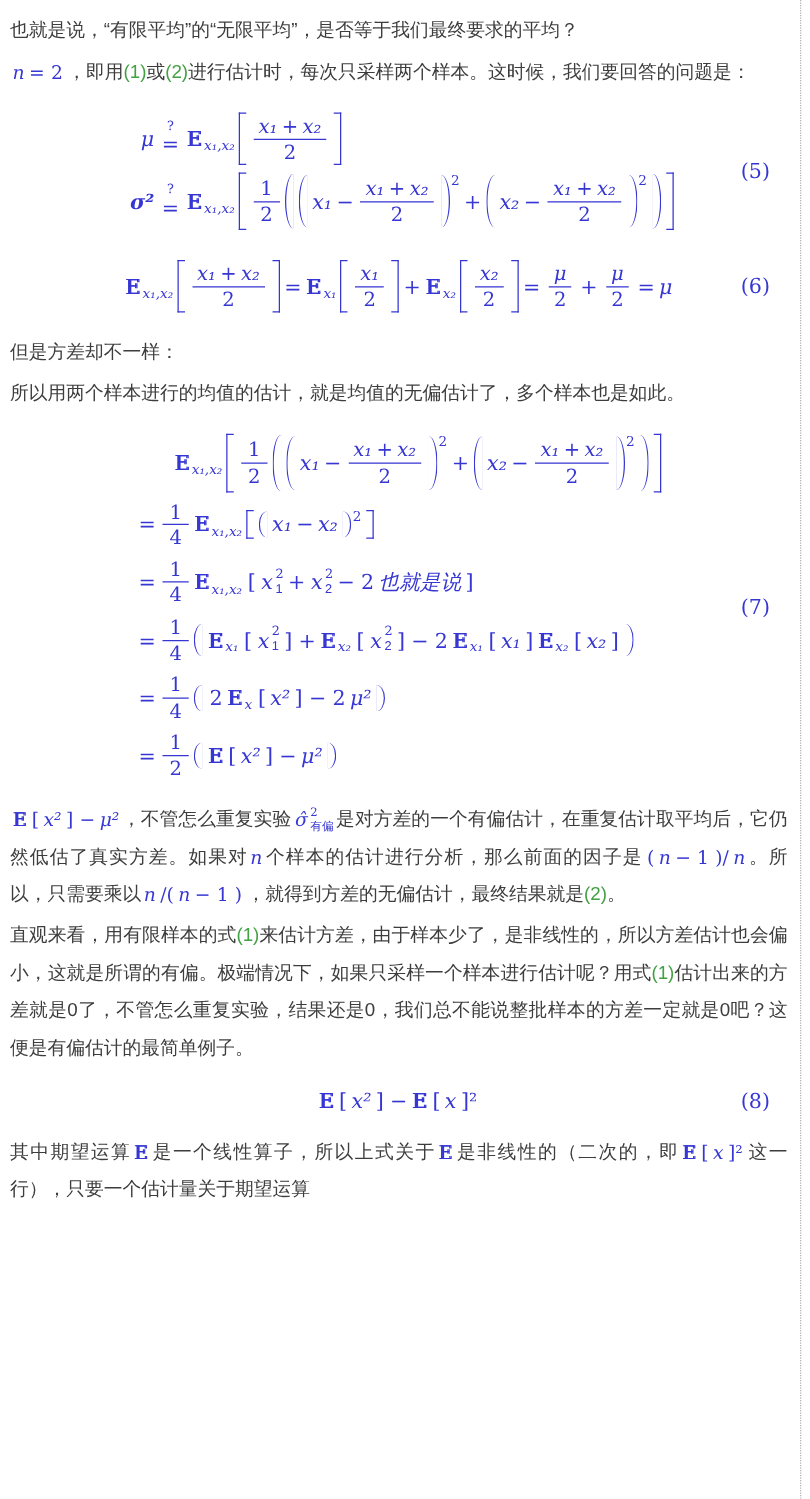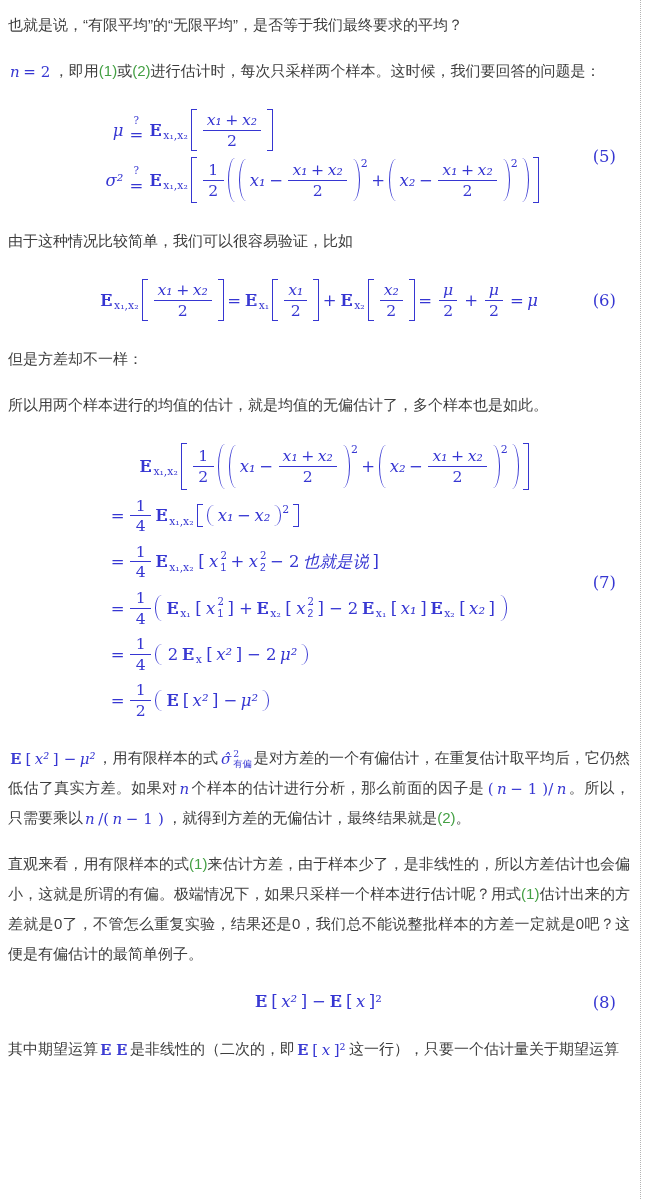--- a/index.html
+++ b/index.html
@@ -3,42 +3,42 @@
 <meta charset="utf-8">
 <style>
   :root{
     --text:#3d3d3d; --math:#3636d2; --green:#44a044; --border:#b4b4b4; --bg:#ffffff;
   }
   html,body{margin:0;padding:0;background:var(--bg);}
   body{font-family:"Liberation Sans","DejaVu Sans",sans-serif;color:var(--text);}
   .page{width:648px;box-sizing:border-box;padding:2px 18px 8px 8px;position:relative;min-height:1199px;background:var(--bg);}
   .page::after{content:"";position:absolute;right:7px;top:0;bottom:0;border-right:1px dotted var(--border);}
 
-  .para{margin:16px 0;font-size:15px;line-height:30px;text-align:justify;}
+  .para{margin:3px 0;font-size:15px;line-height:30px;text-align:justify;}
   .para:first-child{margin-top:8px;}
   .txt{color:var(--text);}
   .eqref{color:var(--green);text-decoration:none;cursor:pointer;}
 
   
   .imath{display:inline-flex;align-items:center;vertical-align:middle;color:var(--math);
          font-family:"DejaVu Serif","Liberation Serif",serif;font-size:15px;line-height:1.2;margin:0 1px;}
 
   
   .eq-block{position:relative;margin:10px 0;padding:4px 40px;color:var(--math);
             font-family:"DejaVu Serif","Liberation Serif",serif;font-size:16.5px;text-align:center;}
   .eq-lines{display:inline-flex;flex-direction:column;align-items:flex-start;text-align:left;}
   .eq-line{display:flex;align-items:center;margin:3px 0;}
   .eq-num{position:absolute;right:14px;top:50%;transform:translateY(-50%);color:var(--math);}
 
   
   .mi{font-style:italic;margin:0 1px;}
   .mo{font-style:normal;margin:0 2.5px;}
   .bb{position:relative;font-style:normal;margin:0 2px 0 1px;font-weight:500;}
   .bb::after{content:"E";position:absolute;left:1px;top:0;}
-  .msub{font-size:66%;position:relative;top:0.5em;margin:0 2px 0 0;}
+  .msub{font-size:66%;position:relative;top:0.5em;margin:0 2px 0 0;font-style:italic;}
   .frac{display:inline-flex;flex-direction:column;align-items:center;margin:0 3px;font-size:0.95em;line-height:1.25;}
   .frac .num{border-bottom:1px solid currentColor;padding:0 3px;display:inline-flex;align-items:center;justify-content:center;}
   .frac .den{padding:0 3px;display:inline-flex;align-items:center;justify-content:center;}
   .mrow{display:inline-flex;align-items:stretch;margin:0 1px;}
   .grp{display:inline-flex;align-items:center;padding:1px 0;}
   .br{align-self:stretch;width:5px;}
   .lsq{border-left:1.3px solid currentColor;border-top:1.3px solid currentColor;border-bottom:1.3px solid currentColor;margin-right:3px;}
   .rsq{border-right:1.3px solid currentColor;border-top:1.3px solid currentColor;border-bottom:1.3px solid currentColor;margin-left:3px;}
   .lp{border-left:1.5px solid currentColor;border-radius:100% 0 0 100% / 50% 0 0 50%;margin-right:3px;width:6px;}
   .rp{border-right:1.5px solid currentColor;border-radius:0 100% 100% 0 / 0 50% 50% 0;margin-left:3px;width:6px;}
@@ -82,21 +82,21 @@
                   </span>
                   <span class="den">
                     <span class="mo">2</span>
                   </span>
                 </span>
               </span>
               <span class="br rsq"></span>
             </span>
           </div>
           <div class="eq-line">
-            <span class="lhs" style="min-width: 26px; justify-content: flex-end; display: inline-flex; align-items: center;">
+            <span class="lhs" style="min-width: 26px; justify-content: flex-end; display: inline-flex; align-items: center; font-weight: bold;">
               <span class="mi">σ²</span>
             </span>
             <span class="qe">
               <span class="q">?</span>
               <span class="e">=</span>
             </span>
             <span class="bb">E</span>
             <span class="msub">x₁,x₂</span>
             <span class="mrow">
               <span class="br lsq"></span>
@@ -152,21 +152,20 @@
                       <span class="wsup">2</span>
                     </span>
                   </span>
                   <span class="br rp"></span>
                 </span>
               </span>
               <span class="br rsq"></span>
             </span>
           </div>
         </div><span class="eq-num">(5)</span></div>
-      <p class="para"><span class="txt">由于这种情况比较简单，我们可以很容易验证，比如</span></p>
       <div class="eq-block"><div class="eq-lines">
           <div class="eq-line">
             <span class="bb">E</span>
             <span class="msub">x₁,x₂</span>
             <span class="mrow">
               <span class="br lsq"></span>
               <span class="grp">
                 <span class="frac">
                   <span class="num">
                     <span class="mi">x₁</span>
@@ -466,21 +465,21 @@
             </span>
           </div>
         </div><span class="eq-num">(7)</span></div>
       <p class="para"><span class="imath">
           <span class="bb">E</span>
           <span class="mo">[</span>
           <span class="mi">x²</span>
           <span class="mo">]</span>
           <span class="mo">−</span>
           <span class="mi">μ²</span>
-        </span><span class="txt">，用有限样本的式</span><span class="imath">
+        </span><span class="txt">，不管怎么重复实验</span><span class="imath">
           <span class="ss">
             <span class="mi">σ̂</span>
             <span class="stk">
               <span>2</span>
               <span class="cjk">有偏</span>
             </span>
           </span>
         </span><span class="txt">是对方差的一个有偏估计，在重复估计取平均后，它仍然低估了真实方差。如果对</span><span class="imath">
           <span class="mi">n</span>
         </span><span class="txt">个样本的估计进行分析，那么前面的因子是</span><span class="imath">
@@ -507,21 +506,21 @@
             <span class="mo">]</span>
             <span class="mo">−</span>
             <span class="bb">E</span>
             <span class="mo">[</span>
             <span class="mi">x</span>
             <span class="mo">]²</span>
           </div>
         </div><span class="eq-num">(8)</span></div>
       <p class="para"><span class="txt">其中期望运算</span><span class="imath">
           <span class="bb">E</span>
-        </span><span class="imath">
+        </span><span class="txt">是一个线性算子，所以上式关于</span><span class="imath">
           <span class="bb">E</span>
         </span><span class="txt">是非线性的（二次的，即</span><span class="imath">
           <span class="bb">E</span>
           <span class="mo">[</span>
           <span class="mi">x</span>
           <span class="mo">]²</span>
         </span><span class="txt">这一行），只要一个估计量关于期望运算</span></p>
     </div>
 </div>
 

